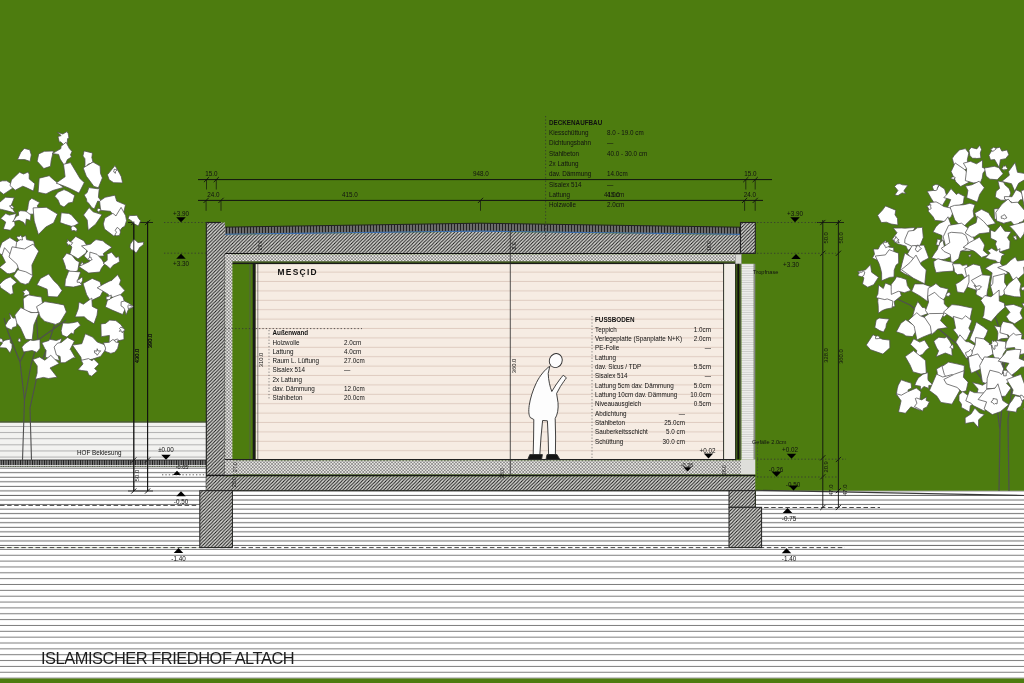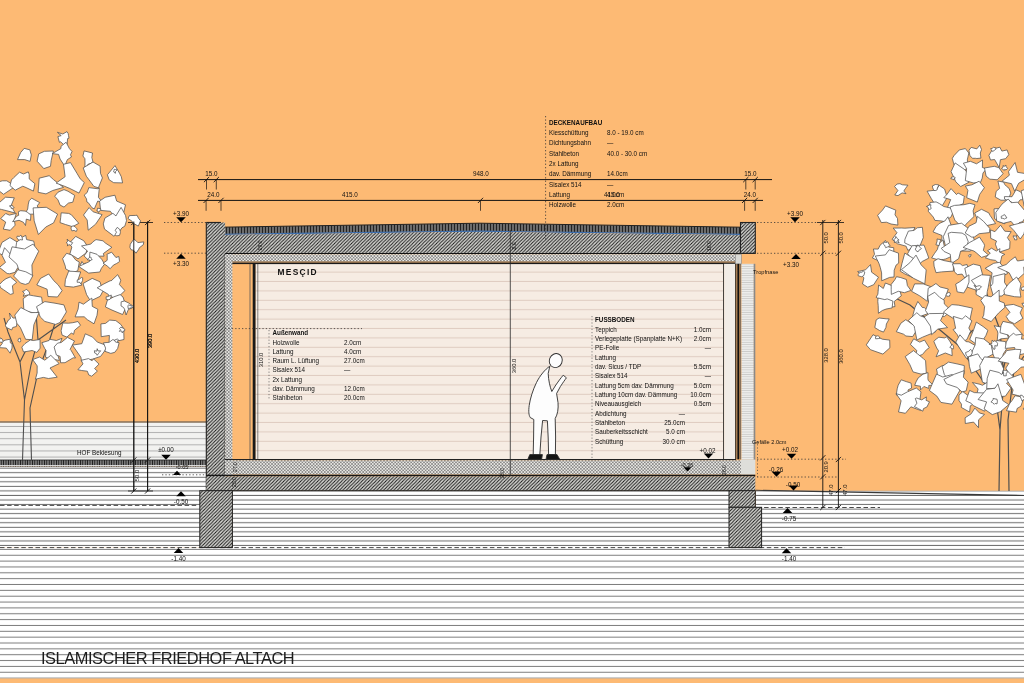--- a/index.html
+++ b/index.html
@@ -1,15 +1,15 @@
 <!DOCTYPE html>
 <html><head><meta charset="utf-8">
 <style>
 html,body { margin:0; padding:0; background:#ffffff; }
-#page { position:relative; width:1024px; height:683px; overflow:hidden; background:#fdba74;
+#page { position:relative; width:1024px; height:683px; overflow:hidden; background:#4d7c0f;
   font-family:"Liberation Sans", sans-serif; }
 svg { display:block; }
 text { font-family:"Liberation Sans", sans-serif; }
 </style></head>
 <body>
 
 <div id="page">
 <svg width="1024" height="683" viewBox="0 0 1024 683">
 
 <defs>

